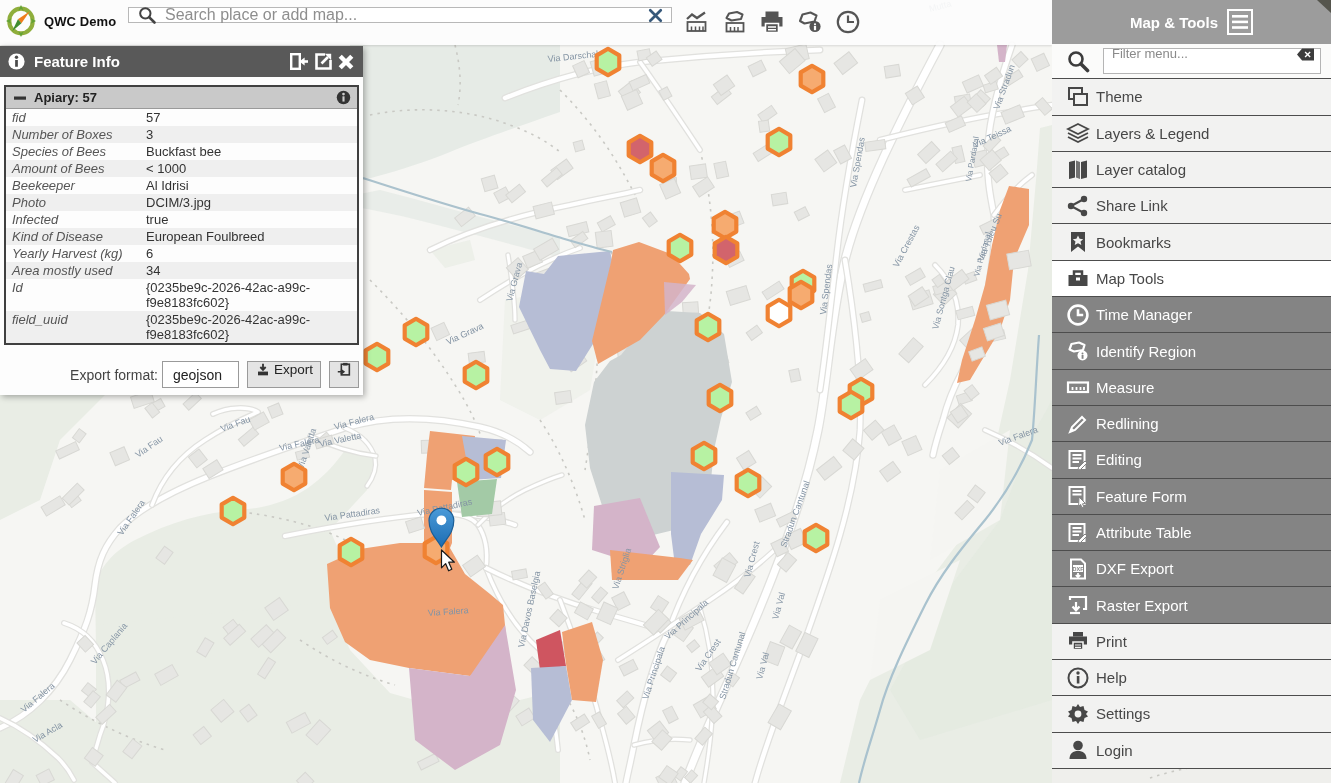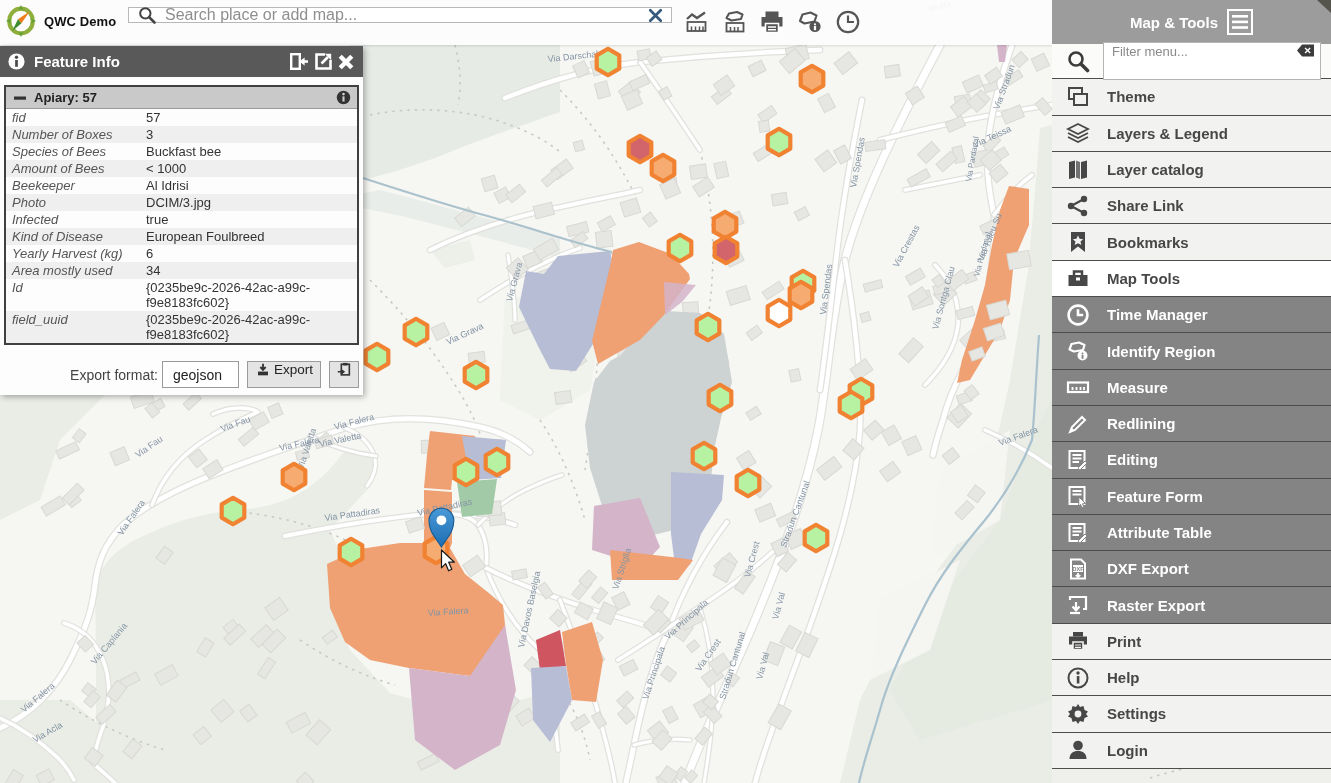--- a/index.html
+++ b/index.html
@@ -27,24 +27,24 @@
 .efl{margin-right:4px}
 .sel{display:inline-flex;align-items:center;background:#fff;border:1px solid #9a9a9a;height:27px;width:77px;padding:0 8px 0 10px;font-size:14px;color:#222}
 .btn{display:inline-flex;align-items:flex-start;background:#e4e4e4;border:1px solid #9a9a9a;height:27px;padding:0 7px;margin-left:8px;font-size:13.5px;color:#222}
 .btn2{padding:0 6px}
 
 #sidebar{position:absolute;right:0;top:0;width:279px;background:#f2f2f1}
 #sbhead{height:44px;background:#9c9c9c;display:flex;align-items:center;justify-content:center;padding:0 10px}
 #sbhead span{color:#fff;font-weight:bold;font-size:15px}
 .sbbtn{width:26px;height:26px;border:2px solid #fff;margin-left:9px;display:flex;align-items:center;justify-content:center}
 #sbfilter{height:35.3px;background:#fbfbfa;display:flex;align-items:center;padding:0 10px 0 14px;border-bottom:1px solid #4d4d4d}
-.finput{flex:1;height:38px;background:#fff;border:1px solid #b5b5b5;display:flex;align-items:flex-start;margin-left:13px;padding:1px 6px}
+.finput{flex:1;height:25px;background:#fff;border:1px solid #b5b5b5;display:flex;align-items:flex-end;margin-left:13px;padding:12px 6px}
 .fph{flex:1;color:#8a8a8a;font-size:13px;padding-left:2px}
 .sbit{height:36.3px;display:flex;align-items:center;padding:0 10px 0 14px;border-bottom:1px solid #4d4d4d;background:#f2f2f1}
-.sbit span{font-size:15px;font-weight:bold;color:#474747;margin-left:17px}
+.sbit span{font-size:15px;font-weight:normal;color:#474747;margin-left:6px}
 .sbit.white{background:#fff}
 .sbit.dark{background:#848484}
 .sbit.dark span{color:#fff}
 #cornerfold{position:absolute;right:0;top:0;width:0;height:0;border-top:13px solid #55554d;border-left:14px solid transparent}
 </style></head>
 <body>
 <div id="stage">
 <svg width="1331" height="783" viewBox="0 0 1331 783" style="position:absolute;left:0;top:0">
 <rect width="1331" height="783" fill="#f6f6f3"></rect>
 <path d="M350,45 L560,45 L560,112 C520,126 480,140 450,152 C425,162 400,170 378,176 L350,184 Z" fill="#e6ebe6"></path>

